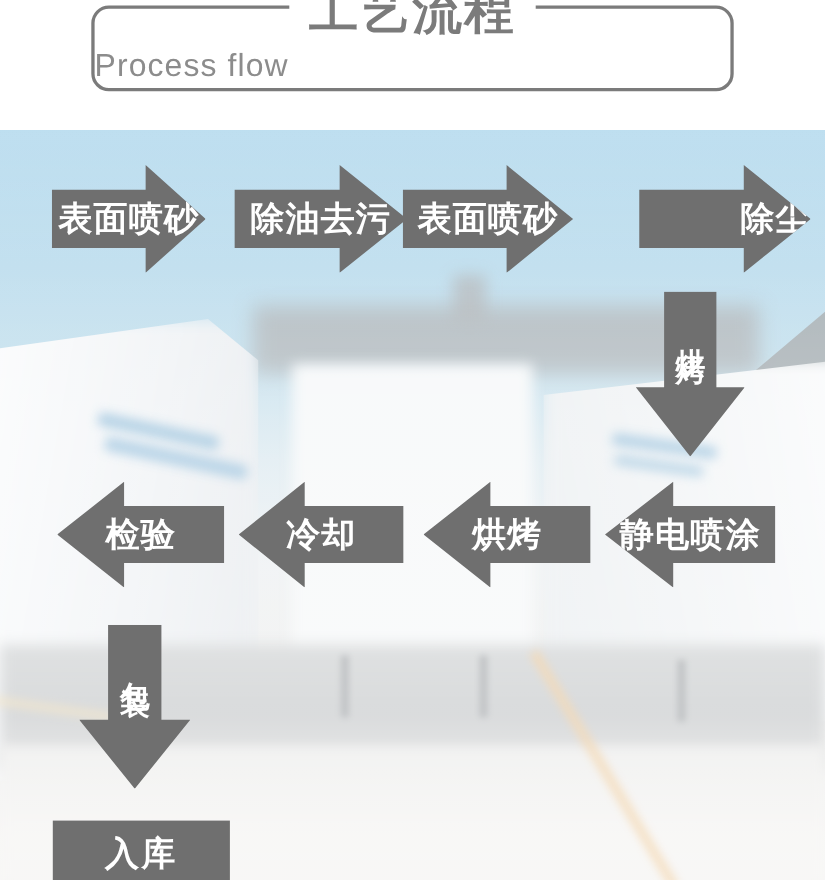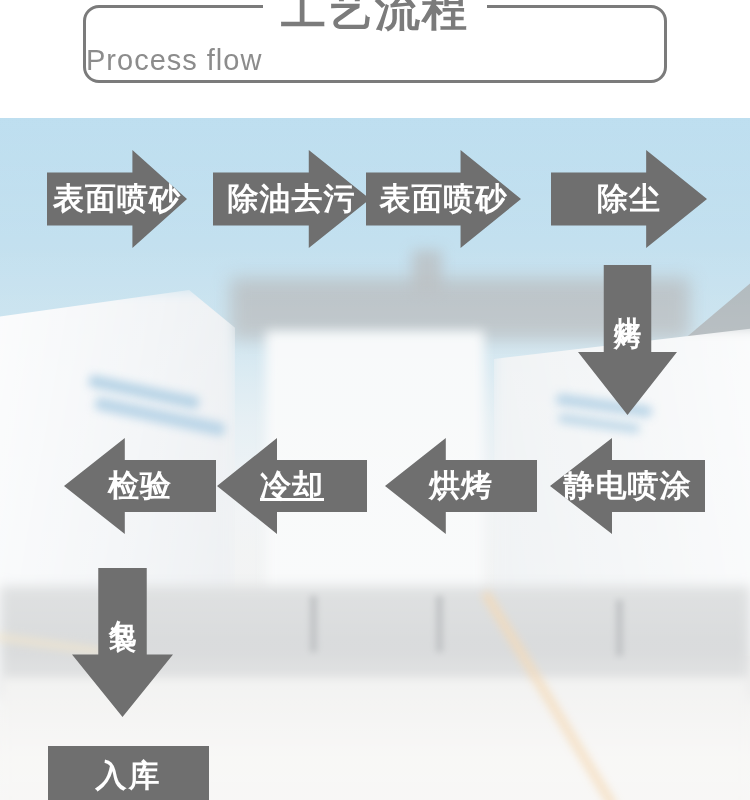--- a/index.html
+++ b/index.html
@@ -74,26 +74,26 @@
     clip-path:polygon(26% 0,74% 0,74% 58%,100% 58%,50% 100%,0 58%,26% 58%);
     align-items:flex-start;justify-content:center;font-size:27px;
   }
   .arrow-down .vlabel{
     writing-mode:vertical-rl;text-orientation:upright;letter-spacing:6px;margin-top:30px;
   }
   
   .a1{left:47px; top:150px;width:140px;height:98px;}
   .a2{left:213px;top:150px;width:157px;height:98px;text-align:center;}
   .a3{left:366px;top:150px;width:155px;height:98px;}
-  .a4{left:551px;top:150px;width:156px;height:98px;}
+  .a4{left:581px;top:150px;width:156px;height:98px;justify-content:flex-end;}
   
   .d1{left:578px;top:265px;width:99px;height:150px;}
   
-  .a5{left:64px; top:438px;width:152px;height:96px;justify-content:center;}
-  .a6{left:217px;top:438px;width:150px;height:96px;text-decoration:underline;}
+  .a5{left:52px; top:438px;width:152px;height:96px;justify-content:center;}
+  .a6{left:217px;top:438px;width:150px;height:96px;}
   .a7{left:385px;top:438px;width:152px;height:96px;}
   .a8{left:550px;top:438px;width:155px;height:96px;}
   
   .d2{left:72px;top:568px;width:101px;height:149px;}
   
   .final-box{
     position:absolute;left:48px;top:746px;width:161px;height:70px;
     background:#6f6f6f;color:#ffffff;font-weight:bold;font-size:31px;letter-spacing:2px;
     display:flex;align-items:center;justify-content:center;padding-bottom:10px;box-sizing:border-box;
   }

